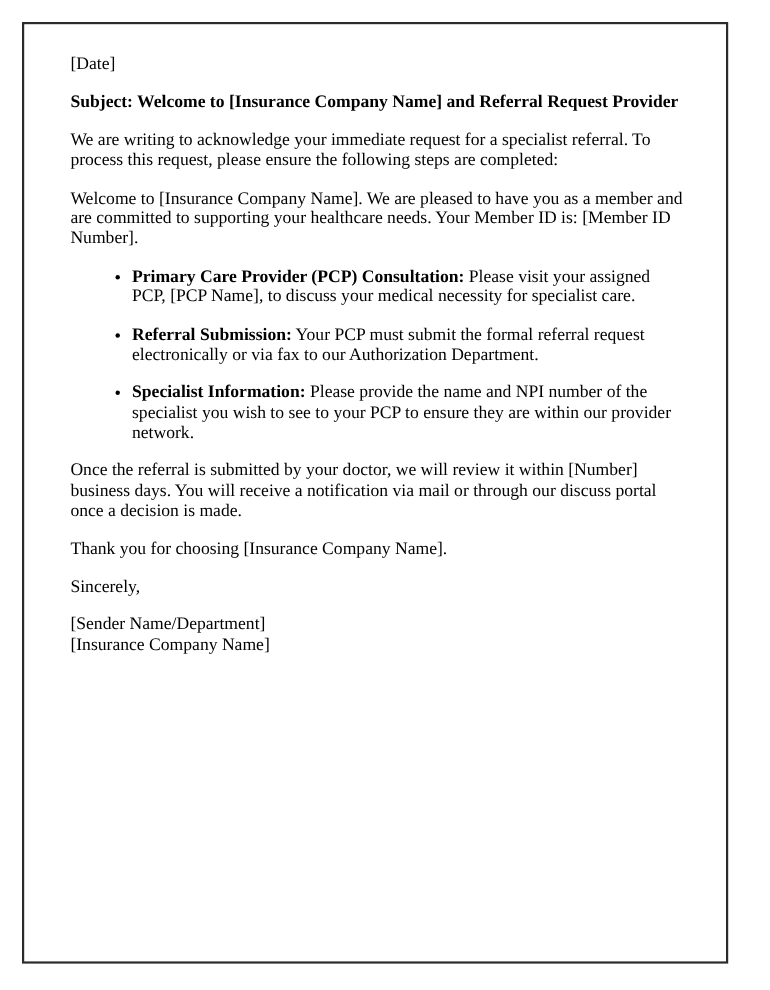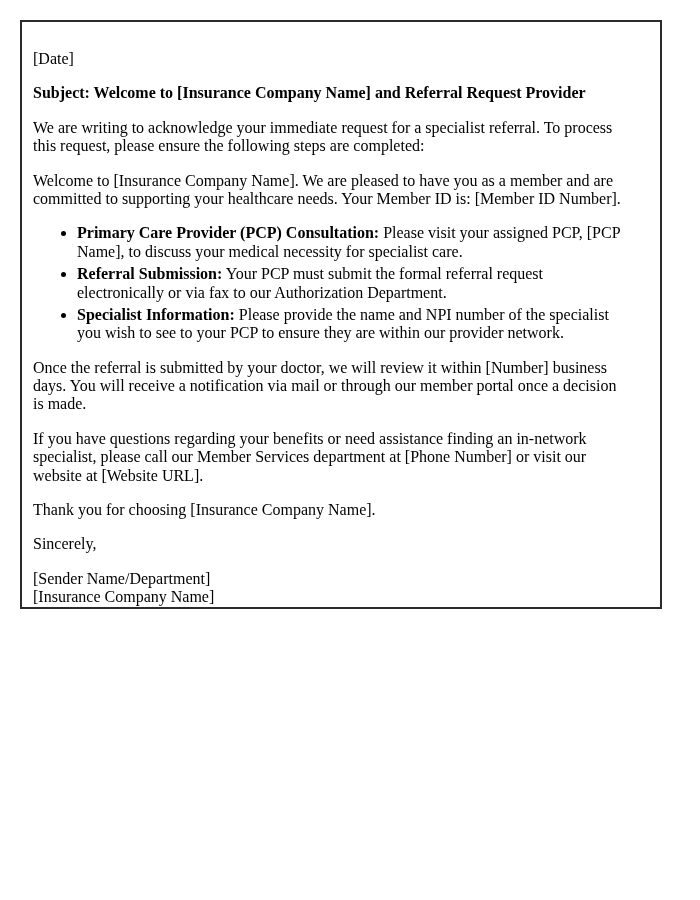--- a/index.html
+++ b/index.html
@@ -12,38 +12,38 @@
     height: 900px;
     position: relative;
     font-family: "Liberation Serif", "DejaVu Serif", serif;
     color: #000000;
   }
   .letter-frame {
     position: absolute;
     left: 20px;
     top: 20px;
     width: 642px;
-    height: 589px;
+    height: 856px;
     box-sizing: border-box;
     border: 2px solid #2b2b2b;
     background: #ffffff;
-    padding: 12px 30px 12px 11px;
+    padding: 12px 30px 12px 42px;
     font-size: 16px;
     line-height: 1.15;
     overflow: hidden;
   }
   .letter-frame p {
     margin: 16px 0;
   }
   .letter-frame ul {
     margin: 16px 0;
     padding-left: 40px;
   }
   .letter-frame li {
-    margin: 4px;
+    margin: 16px;
   }
   .bold {
     font-weight: bold;
   }
 </style>
 </head>
 <body>
 
 <div class="letter-frame">
 
@@ -56,23 +56,22 @@
   <p>We are writing to acknowledge your immediate request for a specialist referral. To process this request, please ensure the following steps are completed:</p>
 
   <p>Welcome to [Insurance Company Name]. We are pleased to have you as a member and are committed to supporting your healthcare needs. Your Member ID is: [Member ID Number].</p>
 
   <ul>
     <li><span class="bold">Primary Care Provider (PCP) Consultation:</span><span> Please visit your assigned PCP, [PCP Name], to discuss your medical necessity for specialist care.</span></li>
     <li><span class="bold">Referral Submission:</span><span> Your PCP must submit the formal referral request electronically or via fax to our Authorization Department.</span></li>
     <li><span class="bold">Specialist Information:</span><span> Please provide the name and NPI number of the specialist you wish to see to your PCP to ensure they are within our provider network.</span></li>
   </ul>
 
-  <p>Once the referral is submitted by your doctor, we will review it within [Number] business days. You will receive a notification via mail or through our member portal once a decision is made.</p>
+  <p>Once the referral is submitted by your doctor, we will review it within [Number] business days. You will receive a notification via mail or through our discuss portal once a decision is made.</p>
 
-  <p>If you have questions regarding your benefits or need assistance finding an in-network specialist, please call our Member Services department at [Phone Number] or visit our website at [Website URL].</p>
 
   <p>Thank you for choosing [Insurance Company Name].</p>
 
   <p>Sincerely,</p>
 
   <p><span>[Sender Name/Department]</span><br>
 <span>[Insurance Company Name]</span></p>
 
 </div>
 

